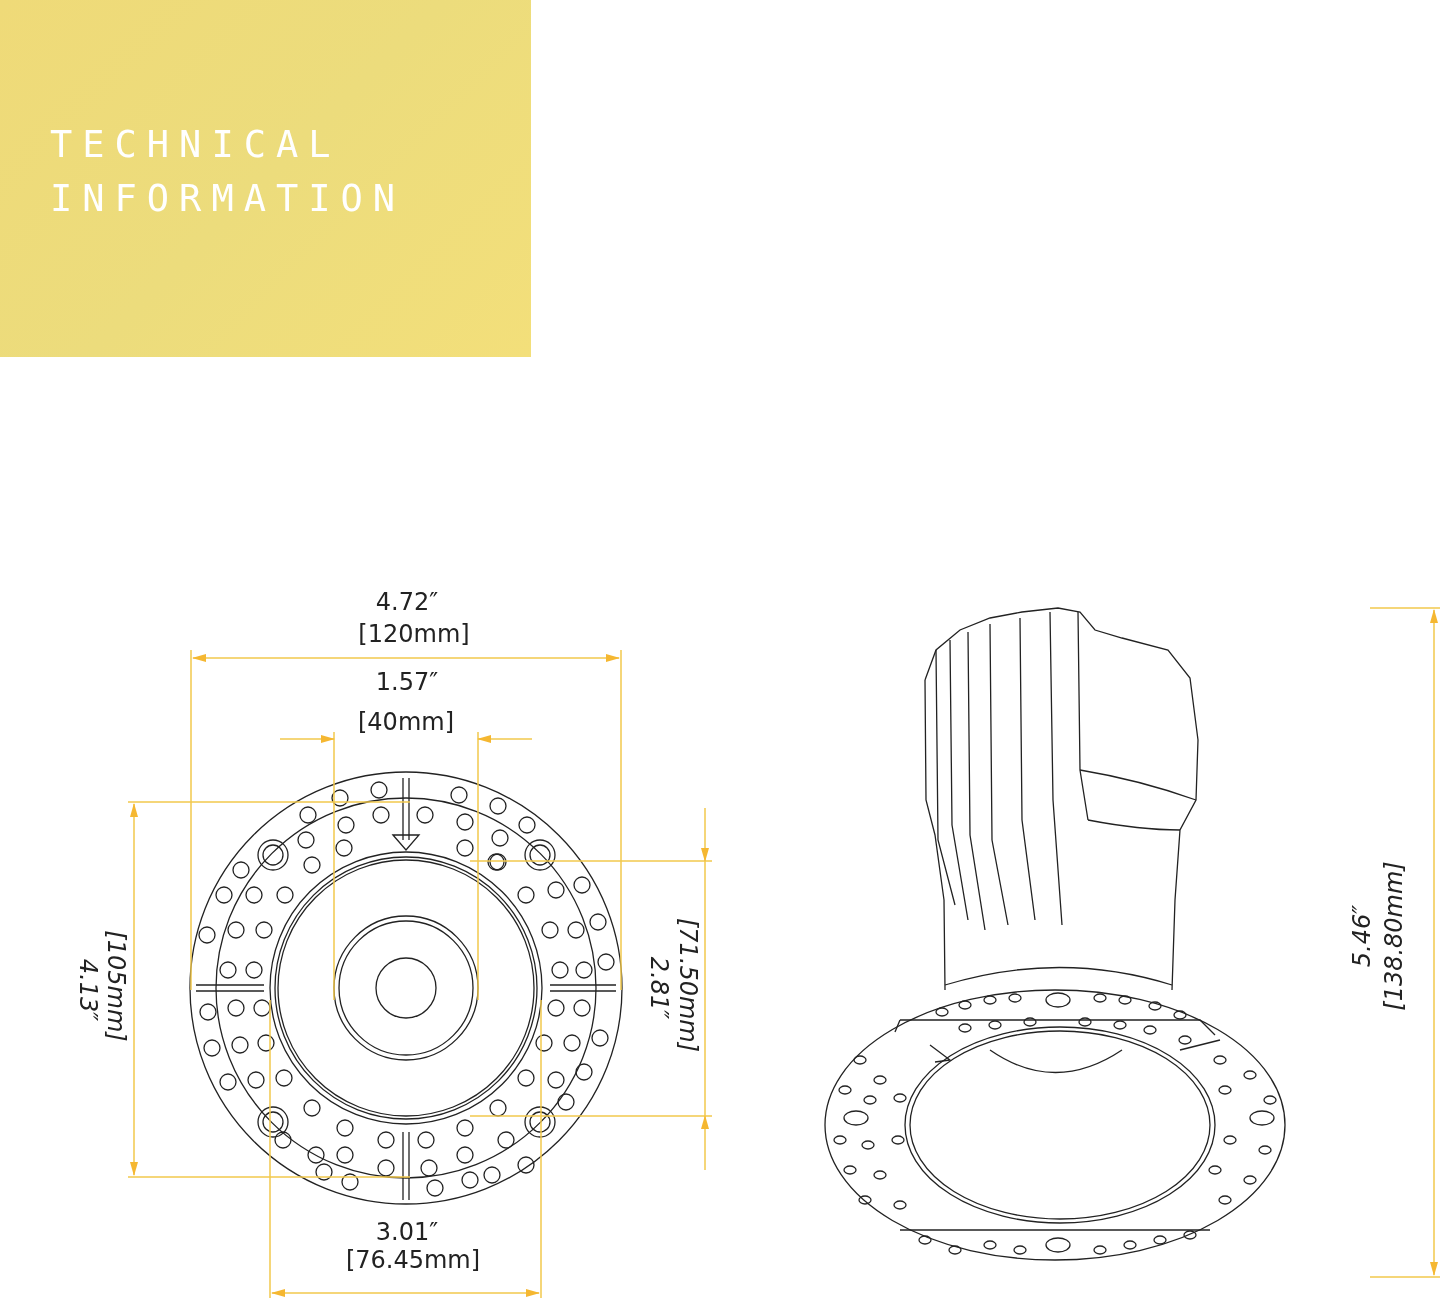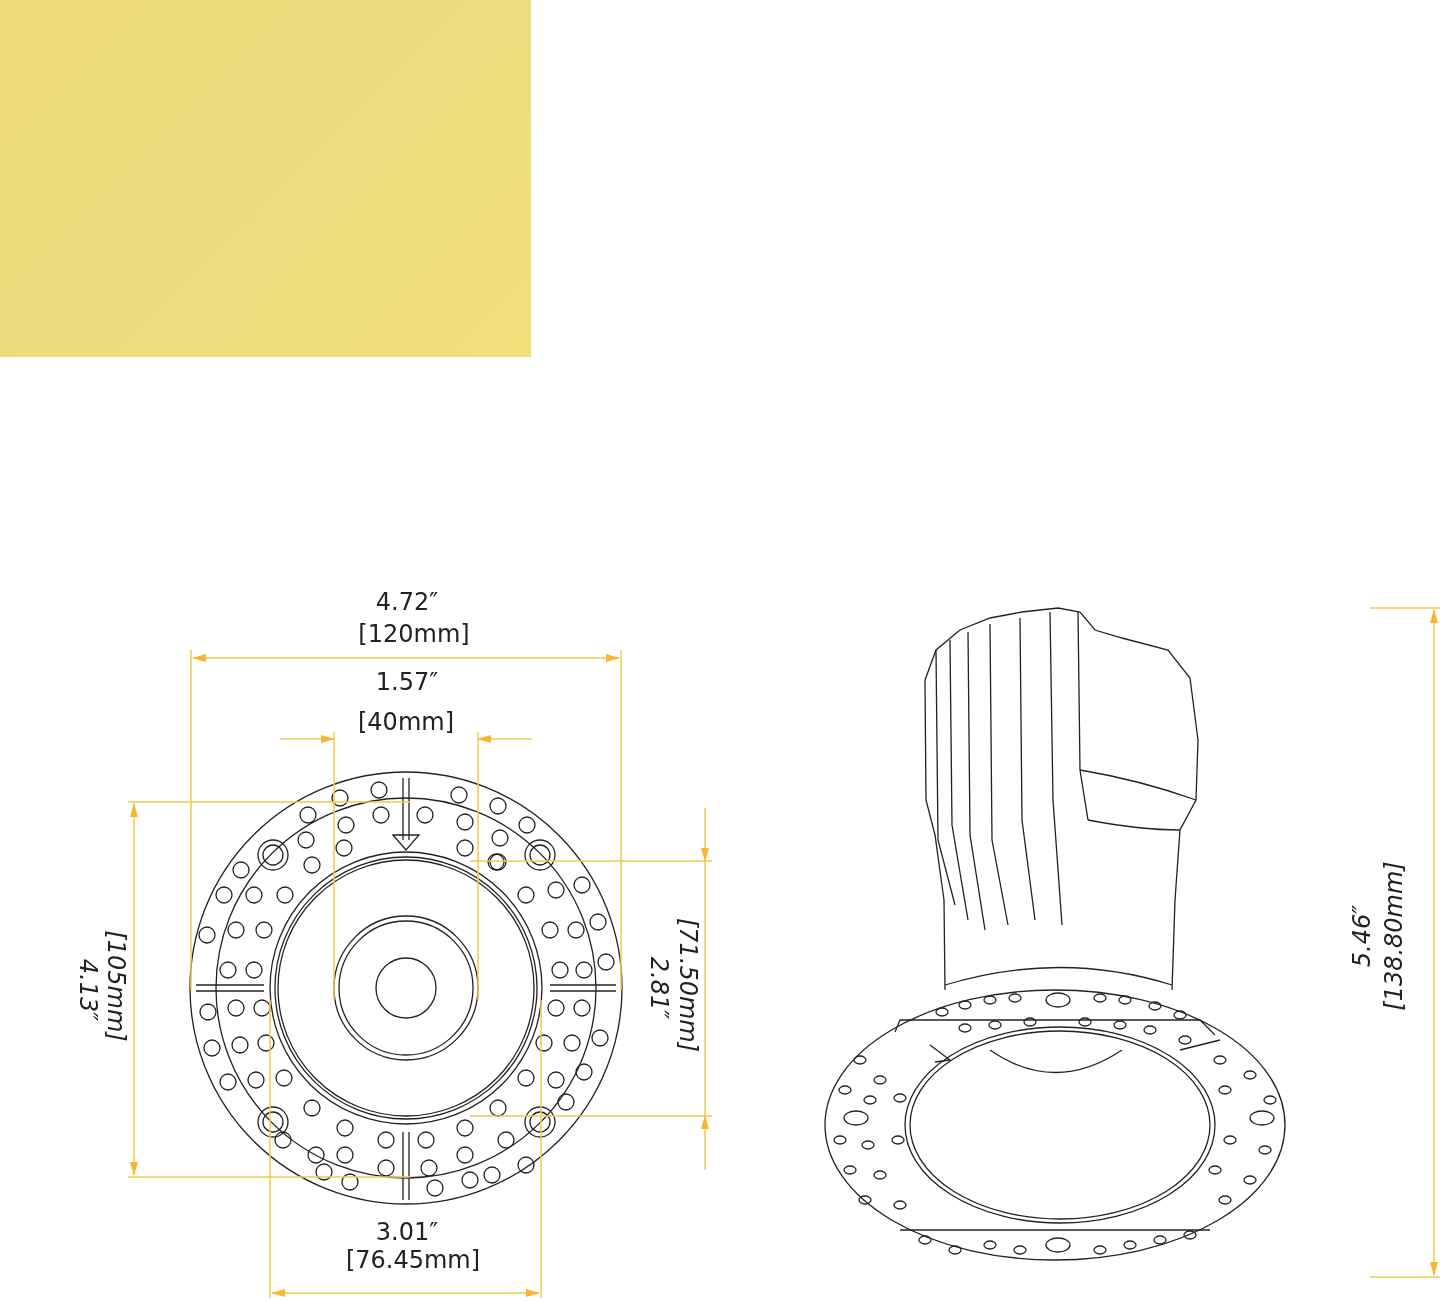--- a/index.html
+++ b/index.html
@@ -16,20 +16,22 @@
   .panel-title span { display: block; }
   svg.drawing { position: absolute; left: 0; top: 0; }
   .dim { font-family: "DejaVu Sans", sans-serif; font-size: 24px; fill: #222; }
   .dimi { font-family: "DejaVu Sans", sans-serif; font-size: 24px; fill: #222; font-style: italic; }
 </style>
 </head>
 <body>
 
 <div class="panel">
   <div class="panel-title">
+    <span>TECHNICAL</span>
+    <span>INFORMATION</span>
   </div>
 </div>
 
 <svg class="drawing" width="1445" height="1301" viewBox="0 0 1445 1301">
   <defs>
     <marker id="arr" markerWidth="14" markerHeight="10" refX="13" refY="5" orient="auto" markerUnits="userSpaceOnUse">
       <path d="M0,1 L14,5 L0,9 Z" fill="#F5B731"></path>
     </marker>
     <marker id="arrS" markerWidth="14" markerHeight="10" refX="1" refY="5" orient="auto" markerUnits="userSpaceOnUse">
       <path d="M14,1 L0,5 L14,9 Z" fill="#F5B731"></path>

